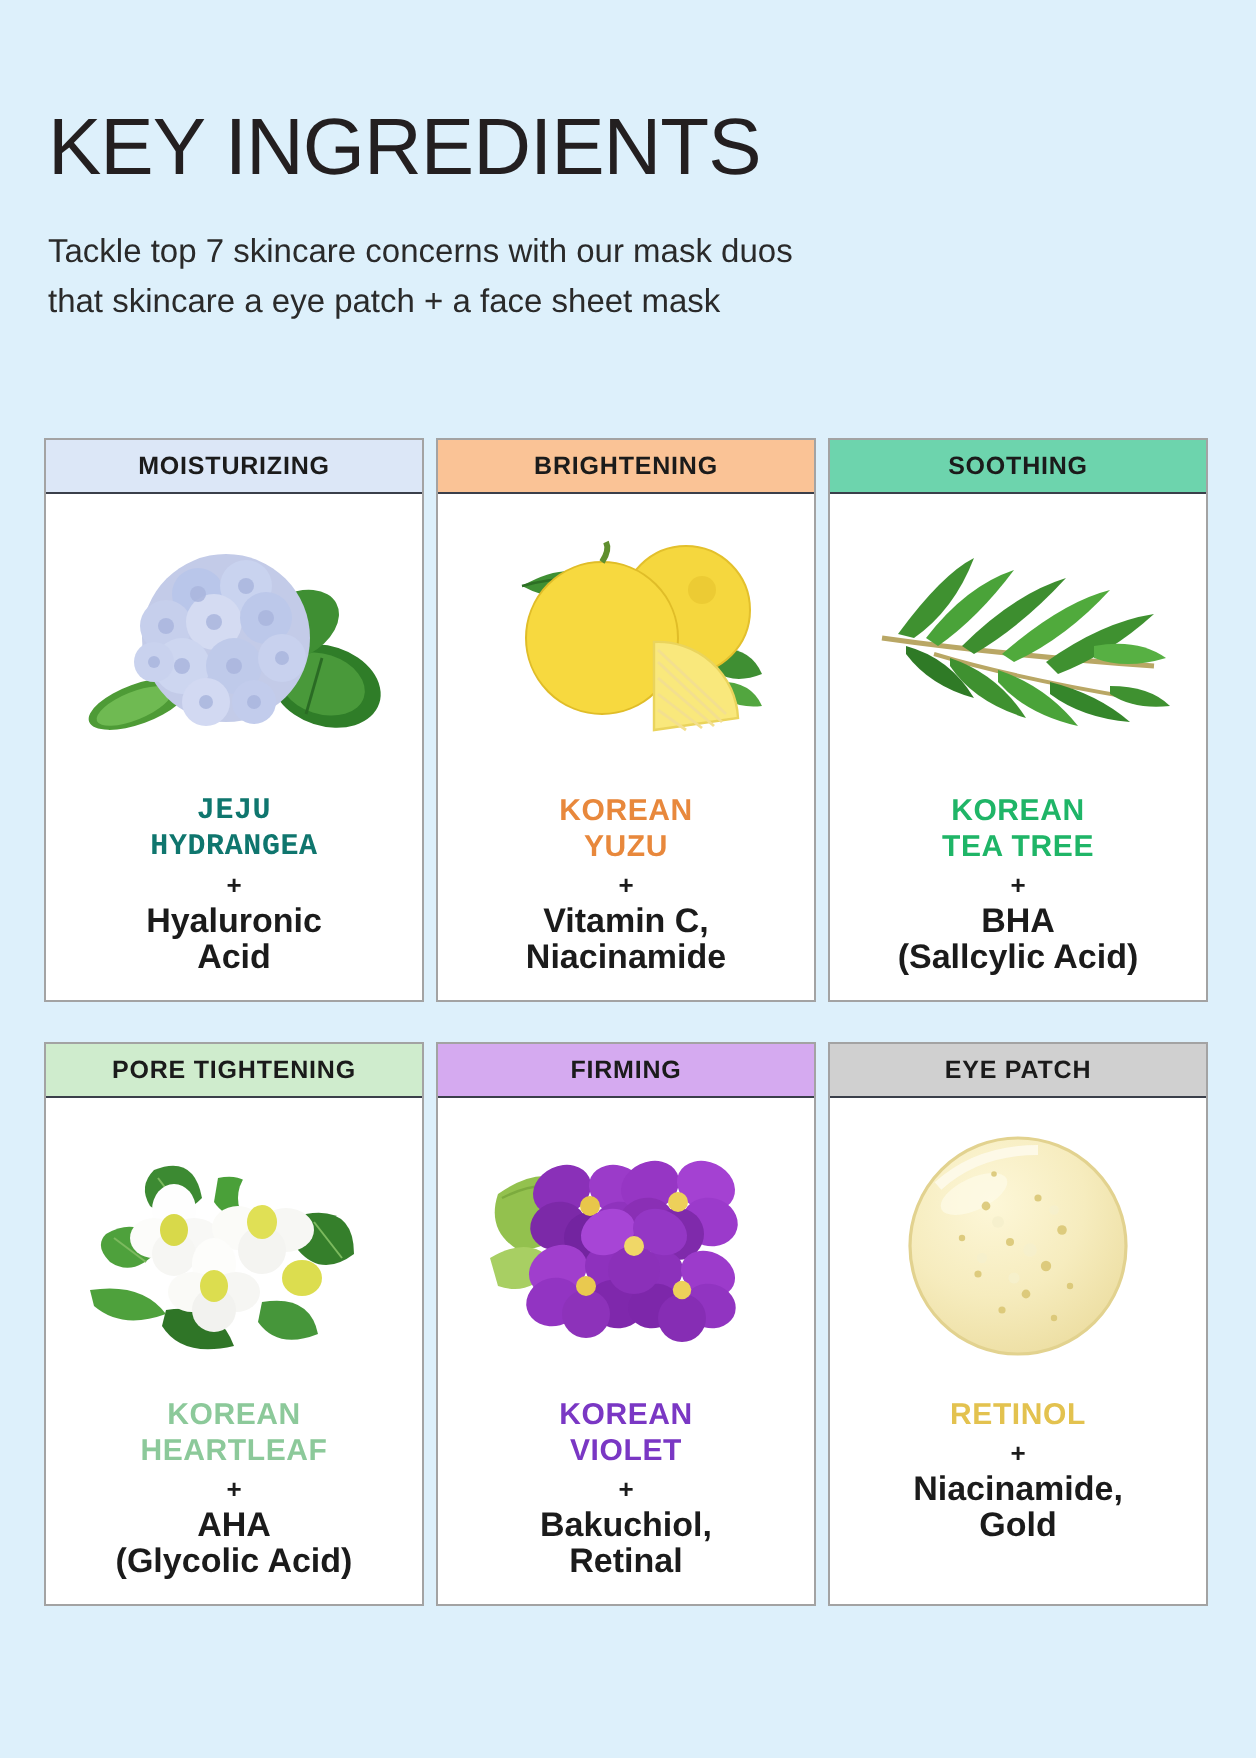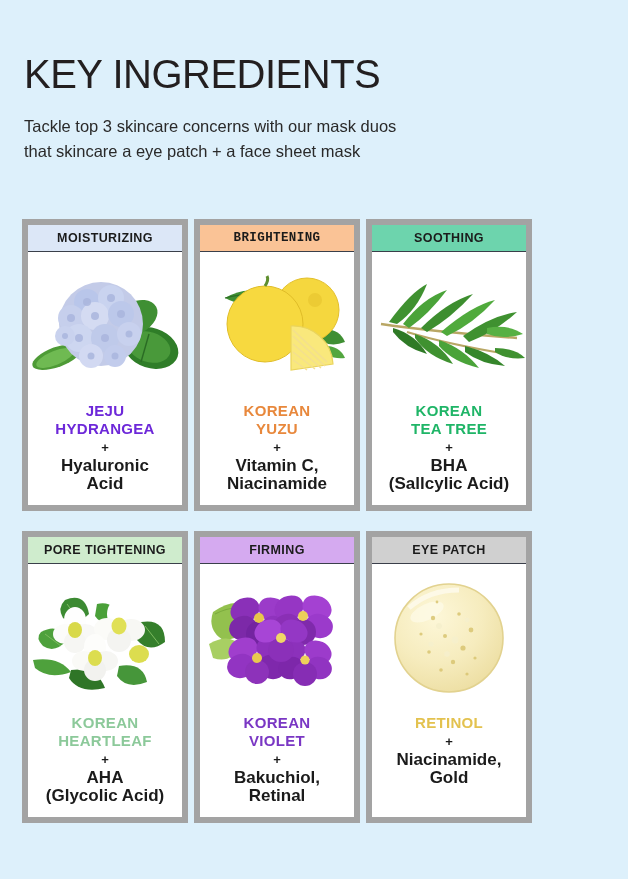--- a/index.html
+++ b/index.html
@@ -49,23 +49,23 @@
     width: 584px;
     display: flex;
     flex-direction: column;
     gap: 20px;
   }
   .row {
     display: flex;
     gap: 6px;
   }
   .card {
-    width: 166px;
+    width: 190px;
     background: #ffffff;
-    border: 6px solid #a3a3a3;
+    border: 1px solid #a3a3a3;
     box-sizing: border-box;
     display: flex;
     flex-direction: column;
   }
   .card-banner {
     height: 27px;
     line-height: 27px;
     text-align: center;
     font-size: 12.5px;
     font-weight: bold;
@@ -116,21 +116,21 @@
     color: #1b1b1b;
   }
 </style>
 </head>
 <body style="background: rgb(221, 240, 251);">
 
 <div class="page">
 
   <div class="header">
     <h1 class="page-title">KEY INGREDIENTS</h1>
-    <p class="subtitle">Tackle top 3 skincare concerns with our mask duos</p>
+    <p class="subtitle">Tackle top 7 skincare concerns with our mask duos</p>
     <p class="subtitle">that skincare a eye patch + a face sheet mask</p>
   </div>
 
   <div class="grid">
 
     <div class="row">
 
       <div class="card">
         <div class="card-banner" style="background: rgb(220, 231, 247);">MOISTURIZING</div>
         <div class="card-body">
@@ -166,34 +166,34 @@
                     <circle cx="56" cy="76" r="4"></circle>
                   <circle cx="82" cy="76" r="4"></circle>
                     <circle cx="106" cy="72" r="3.5"></circle>
                     <circle cx="68" cy="94" r="3.5"></circle>
                   <circle cx="92" cy="94" r="3.5"></circle>
                     <circle cx="42" cy="74" r="3"></circle>
                 </g>
               </g>
             </svg>
           </div>
-          <div class="hero-name" style="color: #6d28d9;">
+          <div class="hero-name" style="color: #0f766e; font-family: Liberation Mono, monospace;">
             <span>JEJU</span><br>
             <span>HYDRANGEA</span>
           </div>
           <div class="plus">+</div>
           <div class="sub-name">
             <span>Hyaluronic</span><br>
             <span>Acid</span>
           </div>
         </div>
       </div>
 
       <div class="card">
-        <div class="card-banner" style="background: rgb(250, 195, 150); font-family: Liberation Mono, monospace;">BRIGHTENING</div>
+        <div class="card-banner" style="background: rgb(250, 195, 150);">BRIGHTENING</div>
         <div class="card-body">
           <div class="art">
             <svg viewBox="0 0 164 132">
               <g>
                 <path d="M30 36 Q54 22 72 34 Q52 48 30 36 Z" fill="#3f8f33"></path>
                 <path d="M30 36 Q52 30 72 34" stroke="#2d6f24" stroke-width="1.2" fill="none"></path>
                 <path d="M42 56 Q62 44 78 52 Q60 66 42 56 Z" fill="#52a63f"></path>
                 <path d="M118 70 Q142 62 150 80 Q130 88 118 70 Z" fill="#3f8f33"></path>
                 <path d="M124 84 Q144 82 150 96 Q132 98 124 84 Z" fill="#52a63f"></path>
               </g>

